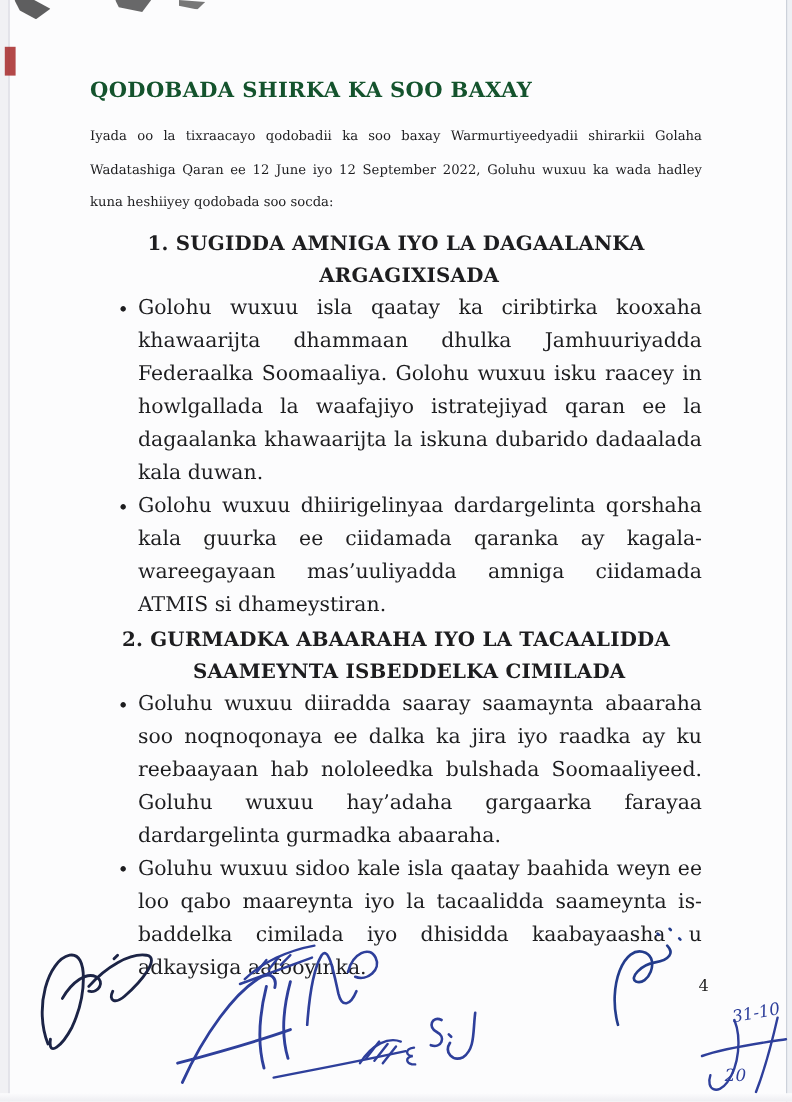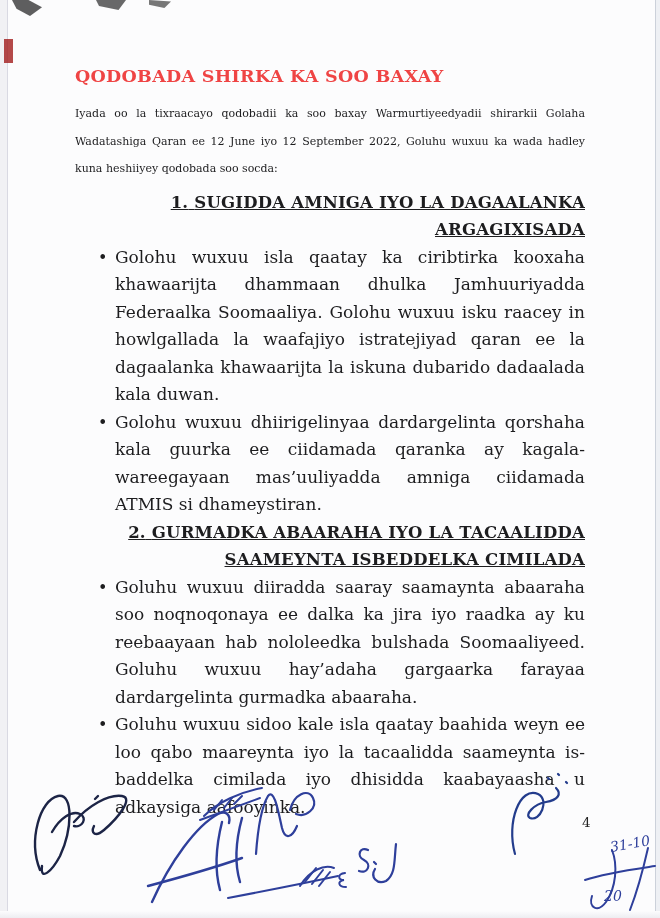--- a/index.html
+++ b/index.html
@@ -24,22 +24,21 @@
     line-height:24px;
   }
   .intro{
     margin:0 0 6px 0;font-size:11px;line-height:27.5px;
     text-align:justify;text-align-last:left;
   }
   .section{margin:0;}
   .section-head{
     font-weight:bold;font-size:16.5px;line-height:27.5px;letter-spacing:.2px;
     padding-left:22px;text-indent:-22px;margin:0;
-    text-align:right;
-    text-decoration:underline;
+    text-align:center;
   }
   ul.bullets{list-style:none;margin:0;padding:0 0 0 40px;}
   ul.bullets li{
     position:relative;font-size:17px;line-height:27.5px;margin:0;
     text-align:justify;text-align-last:left;
   }
   ul.bullets li::before{
     content:"\2022";position:absolute;left:-17px;top:0;font-size:16px;color:#1d1d1f;
   }
 
@@ -57,21 +56,21 @@
   <div class="edge-left"></div>
   <div class="edge-right"></div>
   <div class="edge-bottom"></div>
 
   <div class="artifact m1"></div>
   <div class="artifact m2"></div>
   <div class="artifact m3"></div>
   <div class="artifact m4"></div>
 
   <div class="content">
-    <h1 class="doc-heading" id="docHeading" style="color: #ef4444;">QODOBADA SHIRKA KA SOO BAXAY</h1>
+    <h1 class="doc-heading" id="docHeading" style="color: #14532d;">QODOBADA SHIRKA KA SOO BAXAY</h1>
 
     <p class="intro">Iyada oo la tixraacayo qodobadii ka soo baxay Warmurtiyeedyadii shirarkii Golaha Wadatashiga Qaran ee 12 June iyo 12 September 2022, Goluhu wuxuu ka wada hadley kuna heshiiyey qodobada soo socda:</p>
 
     <div class="section">
       <p class="section-head"><span>1.</span> <span>SUGIDDA AMNIGA IYO LA DAGAALANKA ARGAGIXISADA</span></p>
       <ul class="bullets">
         <li>Golohu wuxuu isla qaatay ka ciribtirka kooxaha khawaarijta dhammaan dhulka Jamhuuriyadda Federaalka Soomaaliya. Golohu wuxuu isku raacey in howlgallada la waafajiyo istratejiyad qaran ee la dagaalanka khawaarijta la iskuna dubarido dadaalada kala duwan.</li>
         <li>Golohu wuxuu dhiirigelinyaa dardargelinta qorshaha kala guurka ee ciidamada qaranka ay kagala-wareegayaan mas’uuliyadda amniga ciidamada ATMIS si dhameystiran.</li>
       </ul>
     </div>

